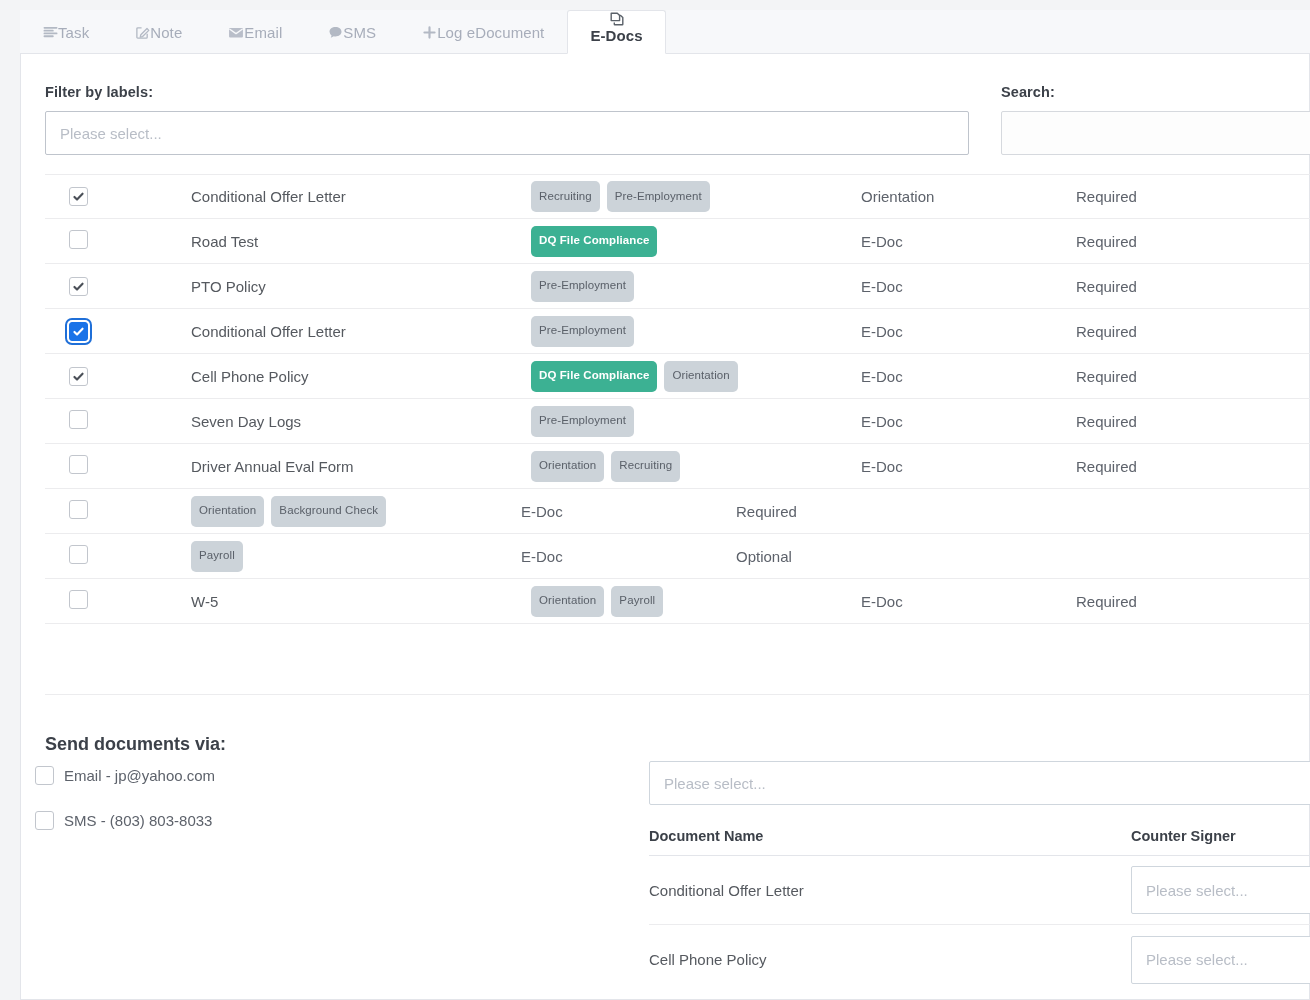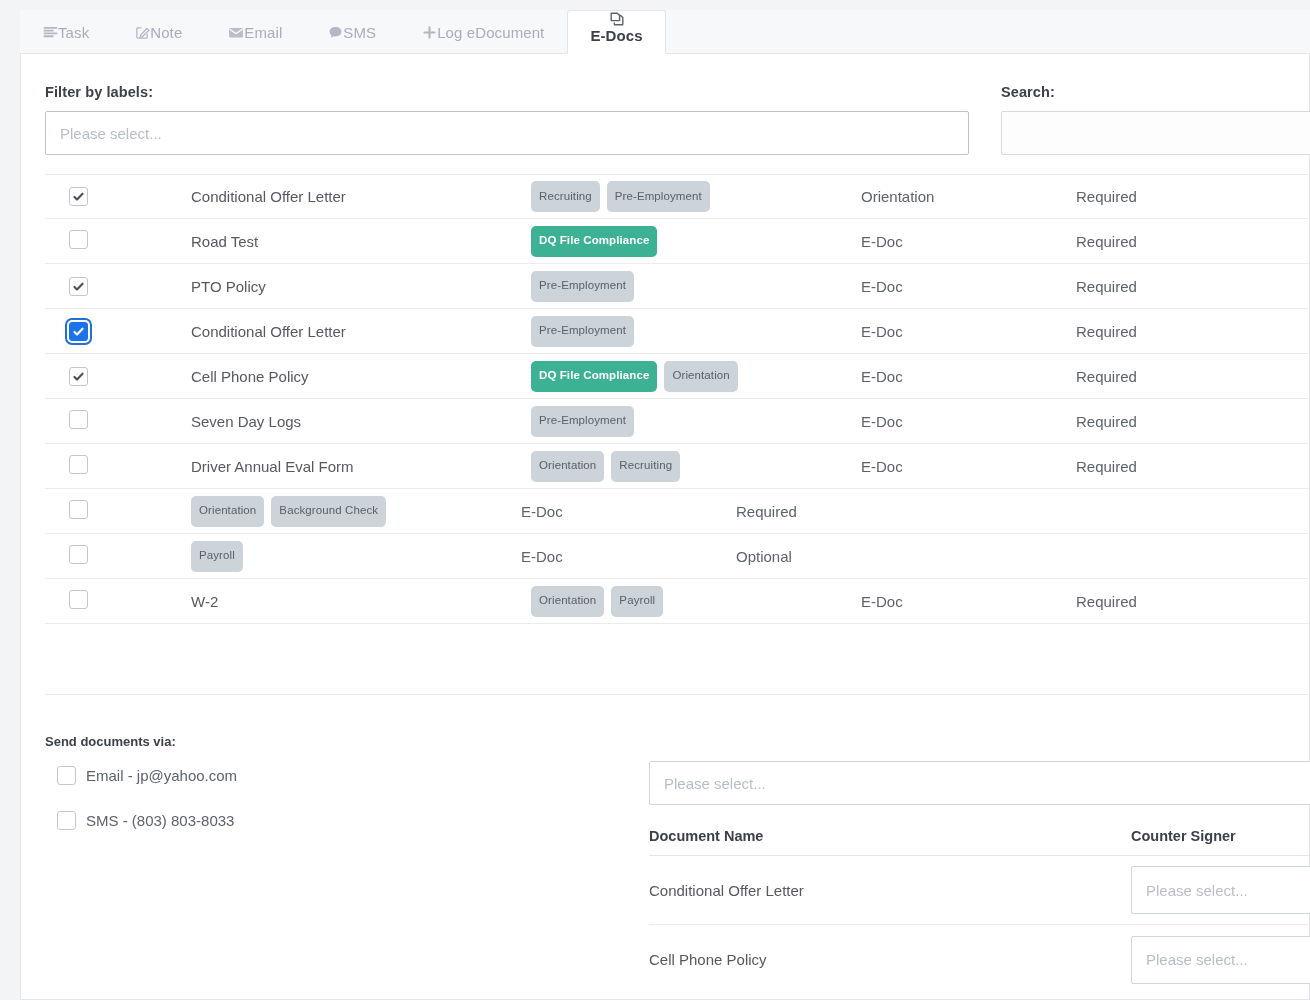--- a/index.html
+++ b/index.html
@@ -155,25 +155,25 @@
   
   .divider {
     position: absolute;
     left: 24px; top: 640px;
     width: 1266px; height: 1px;
     background: #ececee;
   }
   .send-title {
     position: absolute;
     left: 24px; top: 680px;
-    font-size: 13px; font-weight: 700; color: #3c4149;
+    font-size: 18px; font-weight: 700; color: #3c4149;
   }
   .send-opt {
     position: absolute;
-    left: 36px;
+    left: 14px;
     display: flex; align-items: center; gap: 10px;
     font-size: 15px; color: #5d626b;
     cursor: pointer;
   }
   #send-email { top: 712px; }
   #send-sms   { top: 757px; justify-content: space-between; }
 
   .selall-title {
     position: absolute;
     left: 628px; top: 712px;
@@ -377,21 +377,21 @@
         <div class="doc-row">
           <div class="c-check"><span class="cb"></span></div>
           <div class="c-labels">
             <span class="badge gray">Payroll</span>
           </div>
           <div class="c-type">E-Doc</div>
           <div class="c-req">Optional</div>
         </div>
         <div class="doc-row">
           <div class="c-check"><span class="cb"></span></div>
-          <div class="c-name">W-2</div>
+          <div class="c-name">W-5</div>
           <div class="c-labels">
             <span class="badge gray">Orientation</span>
             <span class="badge gray">Payroll</span>
           </div>
           <div class="c-type">E-Doc</div>
           <div class="c-req">Required</div>
         </div>
       </div>
 
     <div class="divider"></div>

